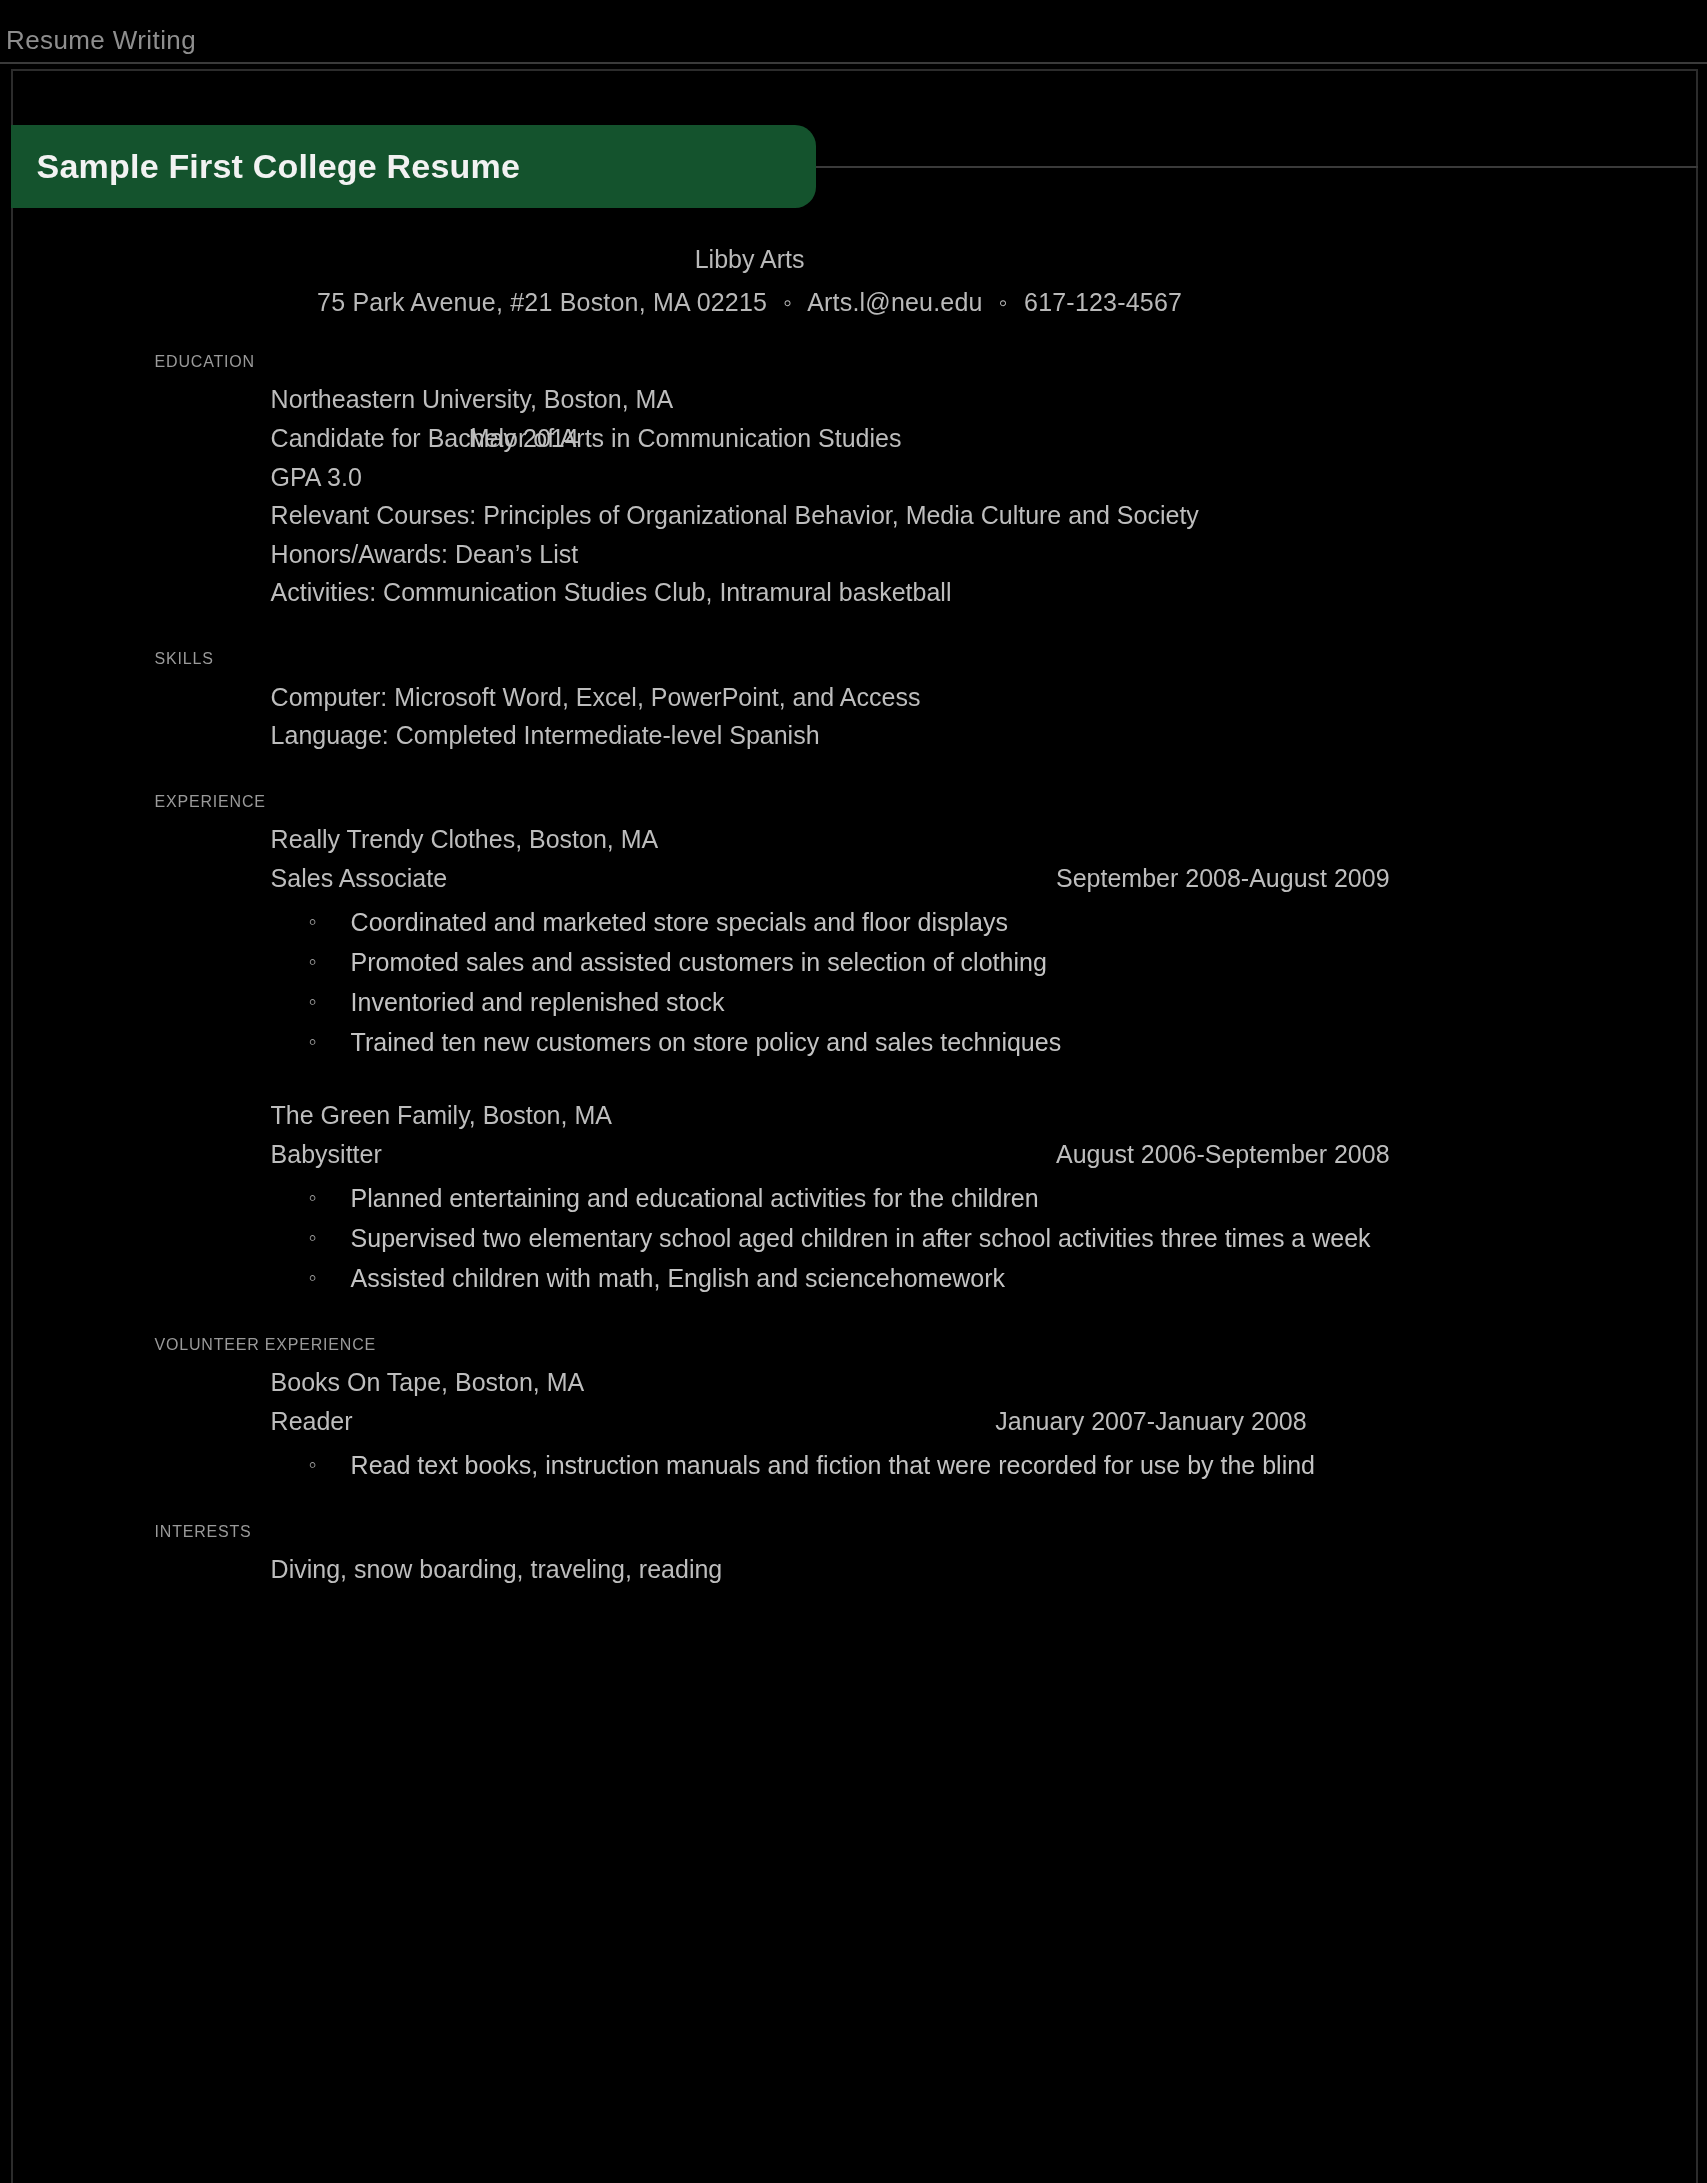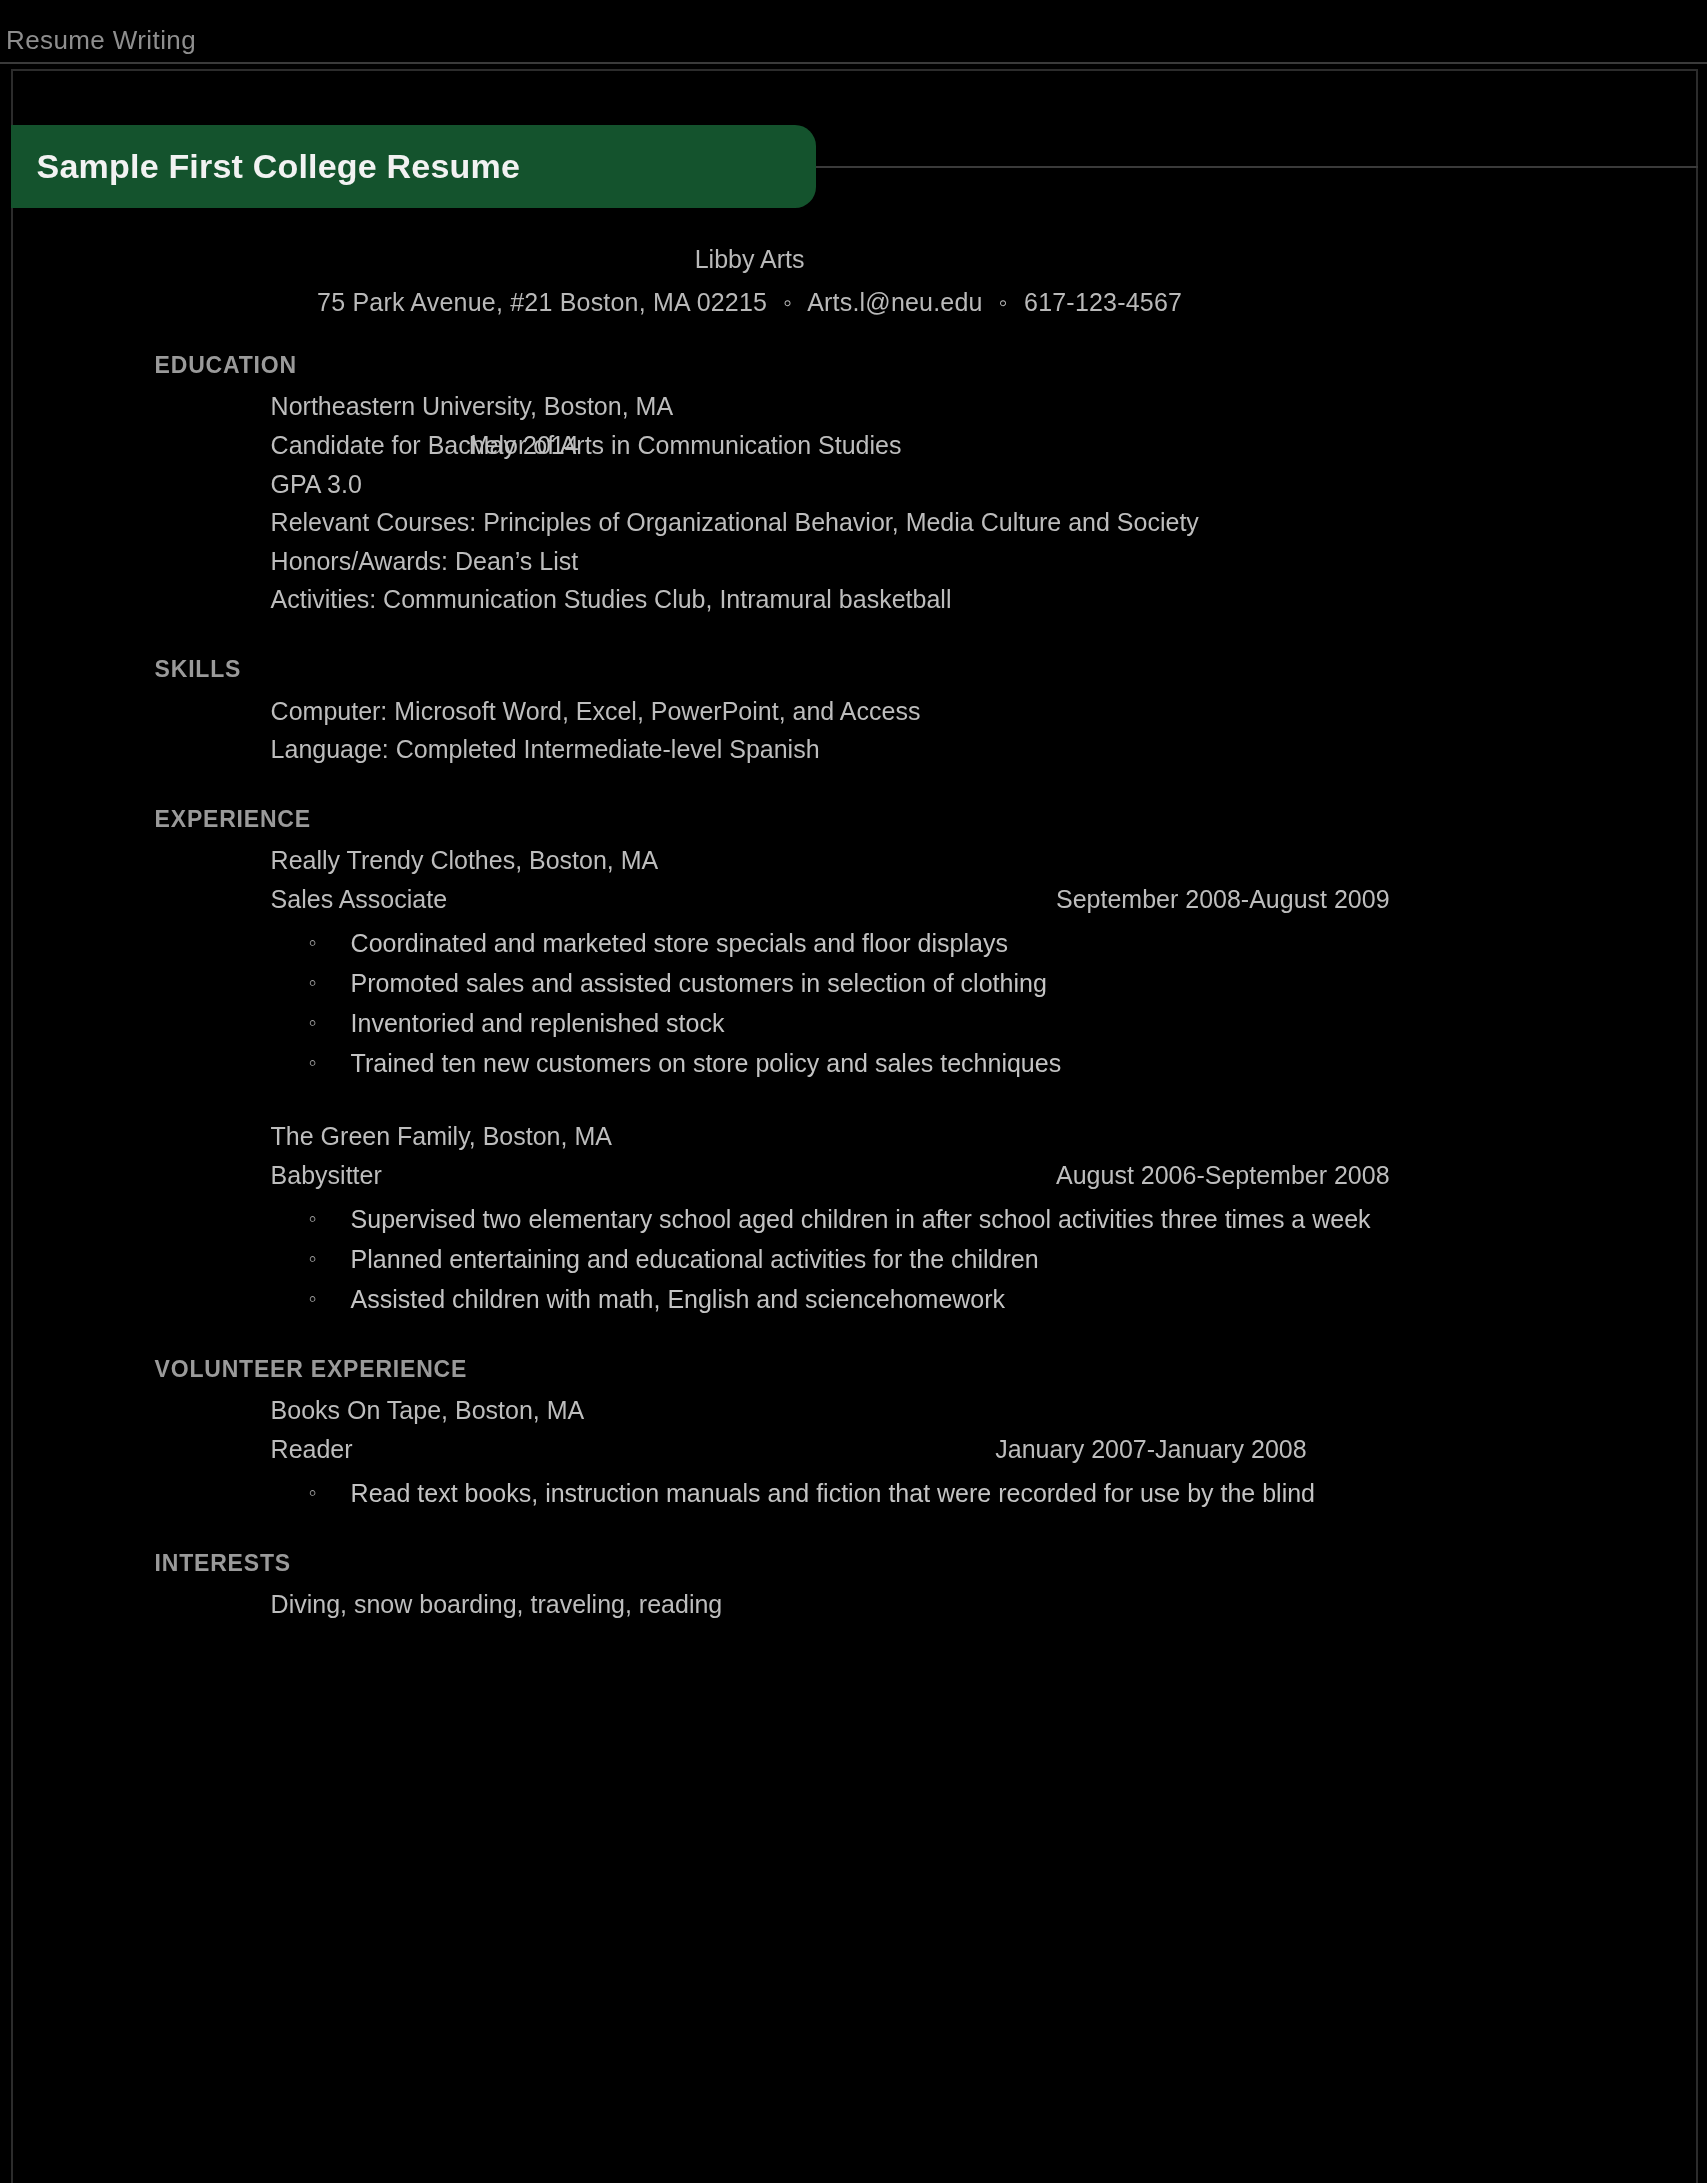--- a/index.html
+++ b/index.html
@@ -111,25 +111,24 @@
   }
   .bullet-sep {
     padding: 0 9px;
   }
 
   .section {
     margin-top: 39px;
   }
   .section-head {
     color: #9a9a9a;
-    font-size: 23px;
+    font-size: 16px;
     letter-spacing: 0.8px;
     margin-left: 144px;
     margin-bottom: 10.6px;
-    font-weight: bold;
   }
   .section-body {
     margin-left: 260px;
     color: #bdbdbd;
   }
   .line {
     position: relative;
     font-size: 25px;
     line-height: 1.0;
     padding: 6.8px 0;
@@ -254,22 +253,22 @@
 
         <div class="subblock">
           <div class="line">
             <span>The Green Family, Boston, MA</span>
           </div>
           <div class="line wide">
             <span>Babysitter</span>
             <span class="right">August 2006-September 2008</span>
           </div>
           <ul class="bullets">
+            <li>Planned entertaining and educational activities for the children</li>
             <li style="white-space:normal; max-width:1084px;">Supervised two elementary school aged children in after school activities three times a week</li>
-            <li>Planned entertaining and educational activities for the children</li>
             <li>Assisted children with math, English and sciencehomework</li>
           </ul>
         </div>
 
       </div>
     </div>
 
     <div class="section">
       <div class="section-head">VOLUNTEER EXPERIENCE</div>
       <div class="section-body">

